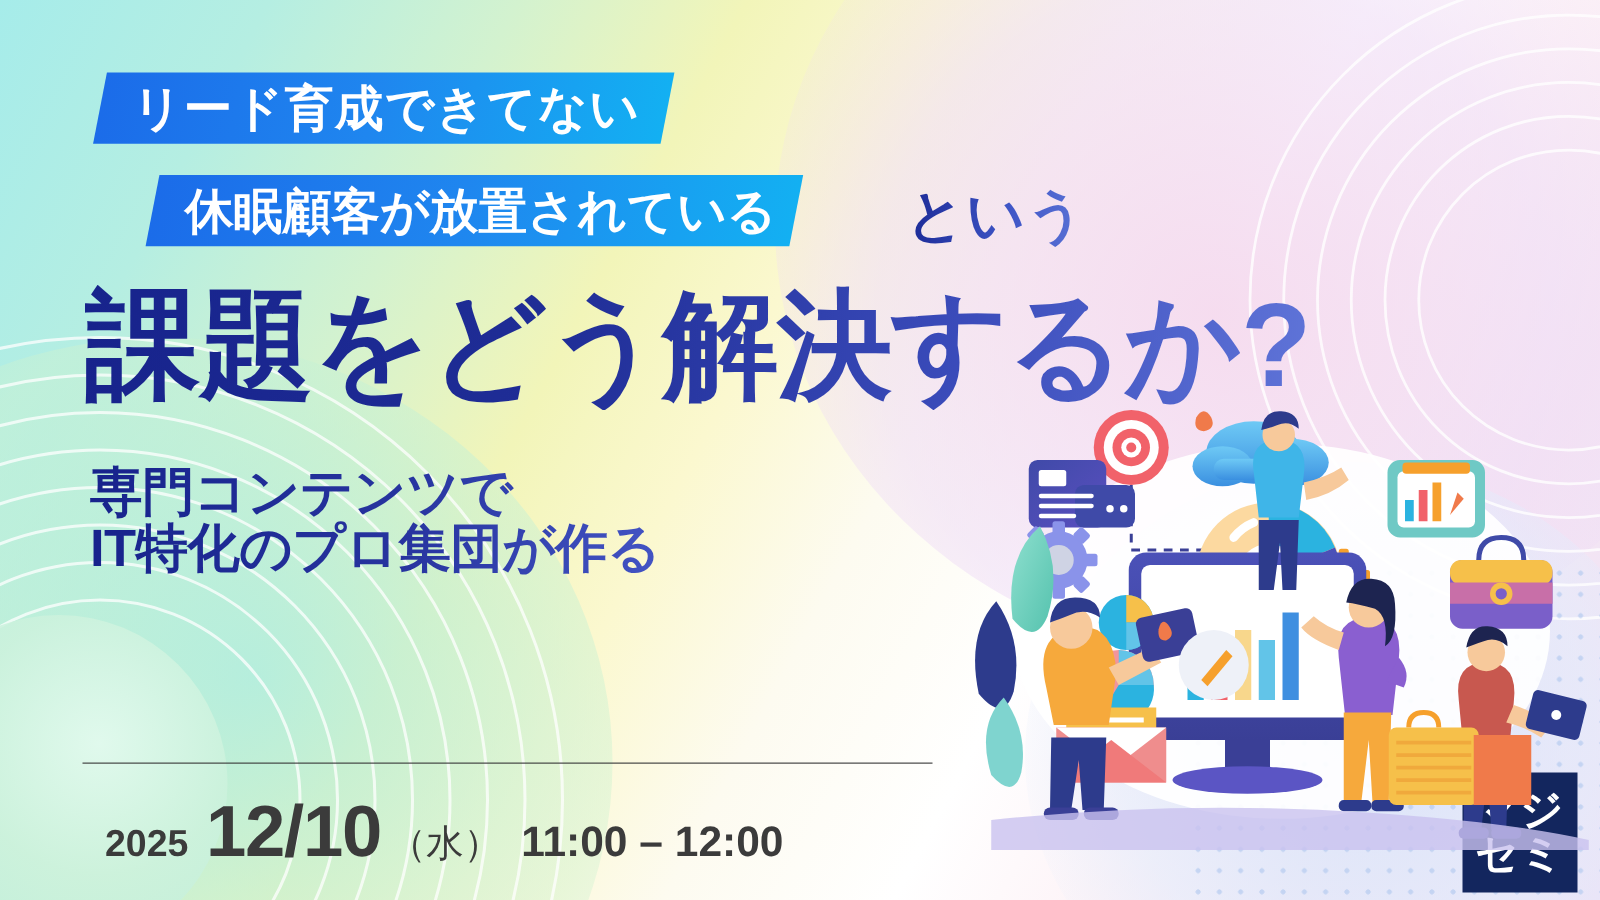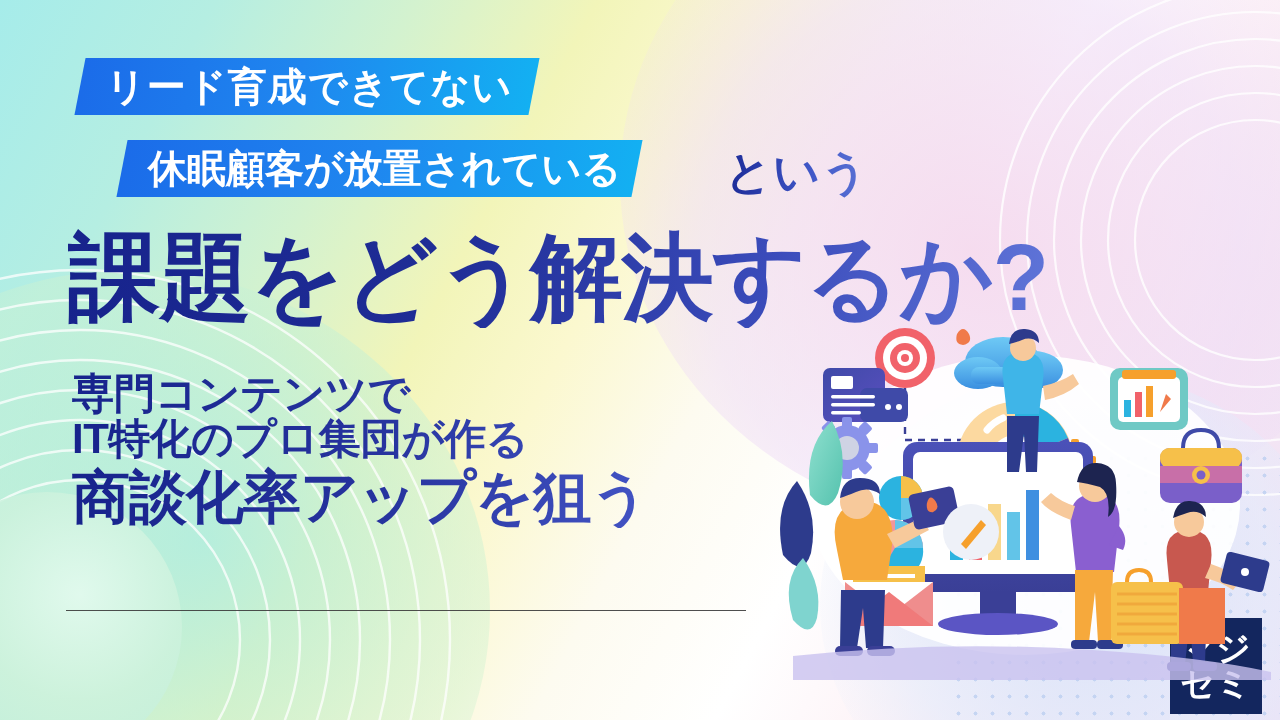--- a/index.html
+++ b/index.html
@@ -190,24 +190,29 @@
   <div class="ribbon ribbon-2">
     <span>休眠顧客が放置されている</span>
   </div>
   <div class="toiu">という</div>
 
   <div class="headline">課題をどう解決するか?</div>
 
   <div class="sub">
     <div class="sub-line sub-2">専門コンテンツで</div>
     <div class="sub-line sub-1">IT特化のプロ集団が作る</div>
-    <div class="sub-line sub-3">商談化率アップを狙う</div>
   </div>
 
   <div class="divider"></div>
+  <div class="datebar">
+    <span class="d-year">2025</span>
+    <span class="d-md">12/10</span>
+    <span class="d-dow">（水）</span>
+    <span class="d-time">11:00 – 12:00</span>
+  </div>
 
   <div class="logo">
     <span>マジ</span>
     <span>セミ</span>
   </div>
 
   <svg class="illus" viewBox="0 0 505 360">
     <defs>
       <linearGradient id="gCloud" x1="0" y1="0" x2="0" y2="1">
         <stop offset="0" stop-color="#6ec9f5"></stop>

